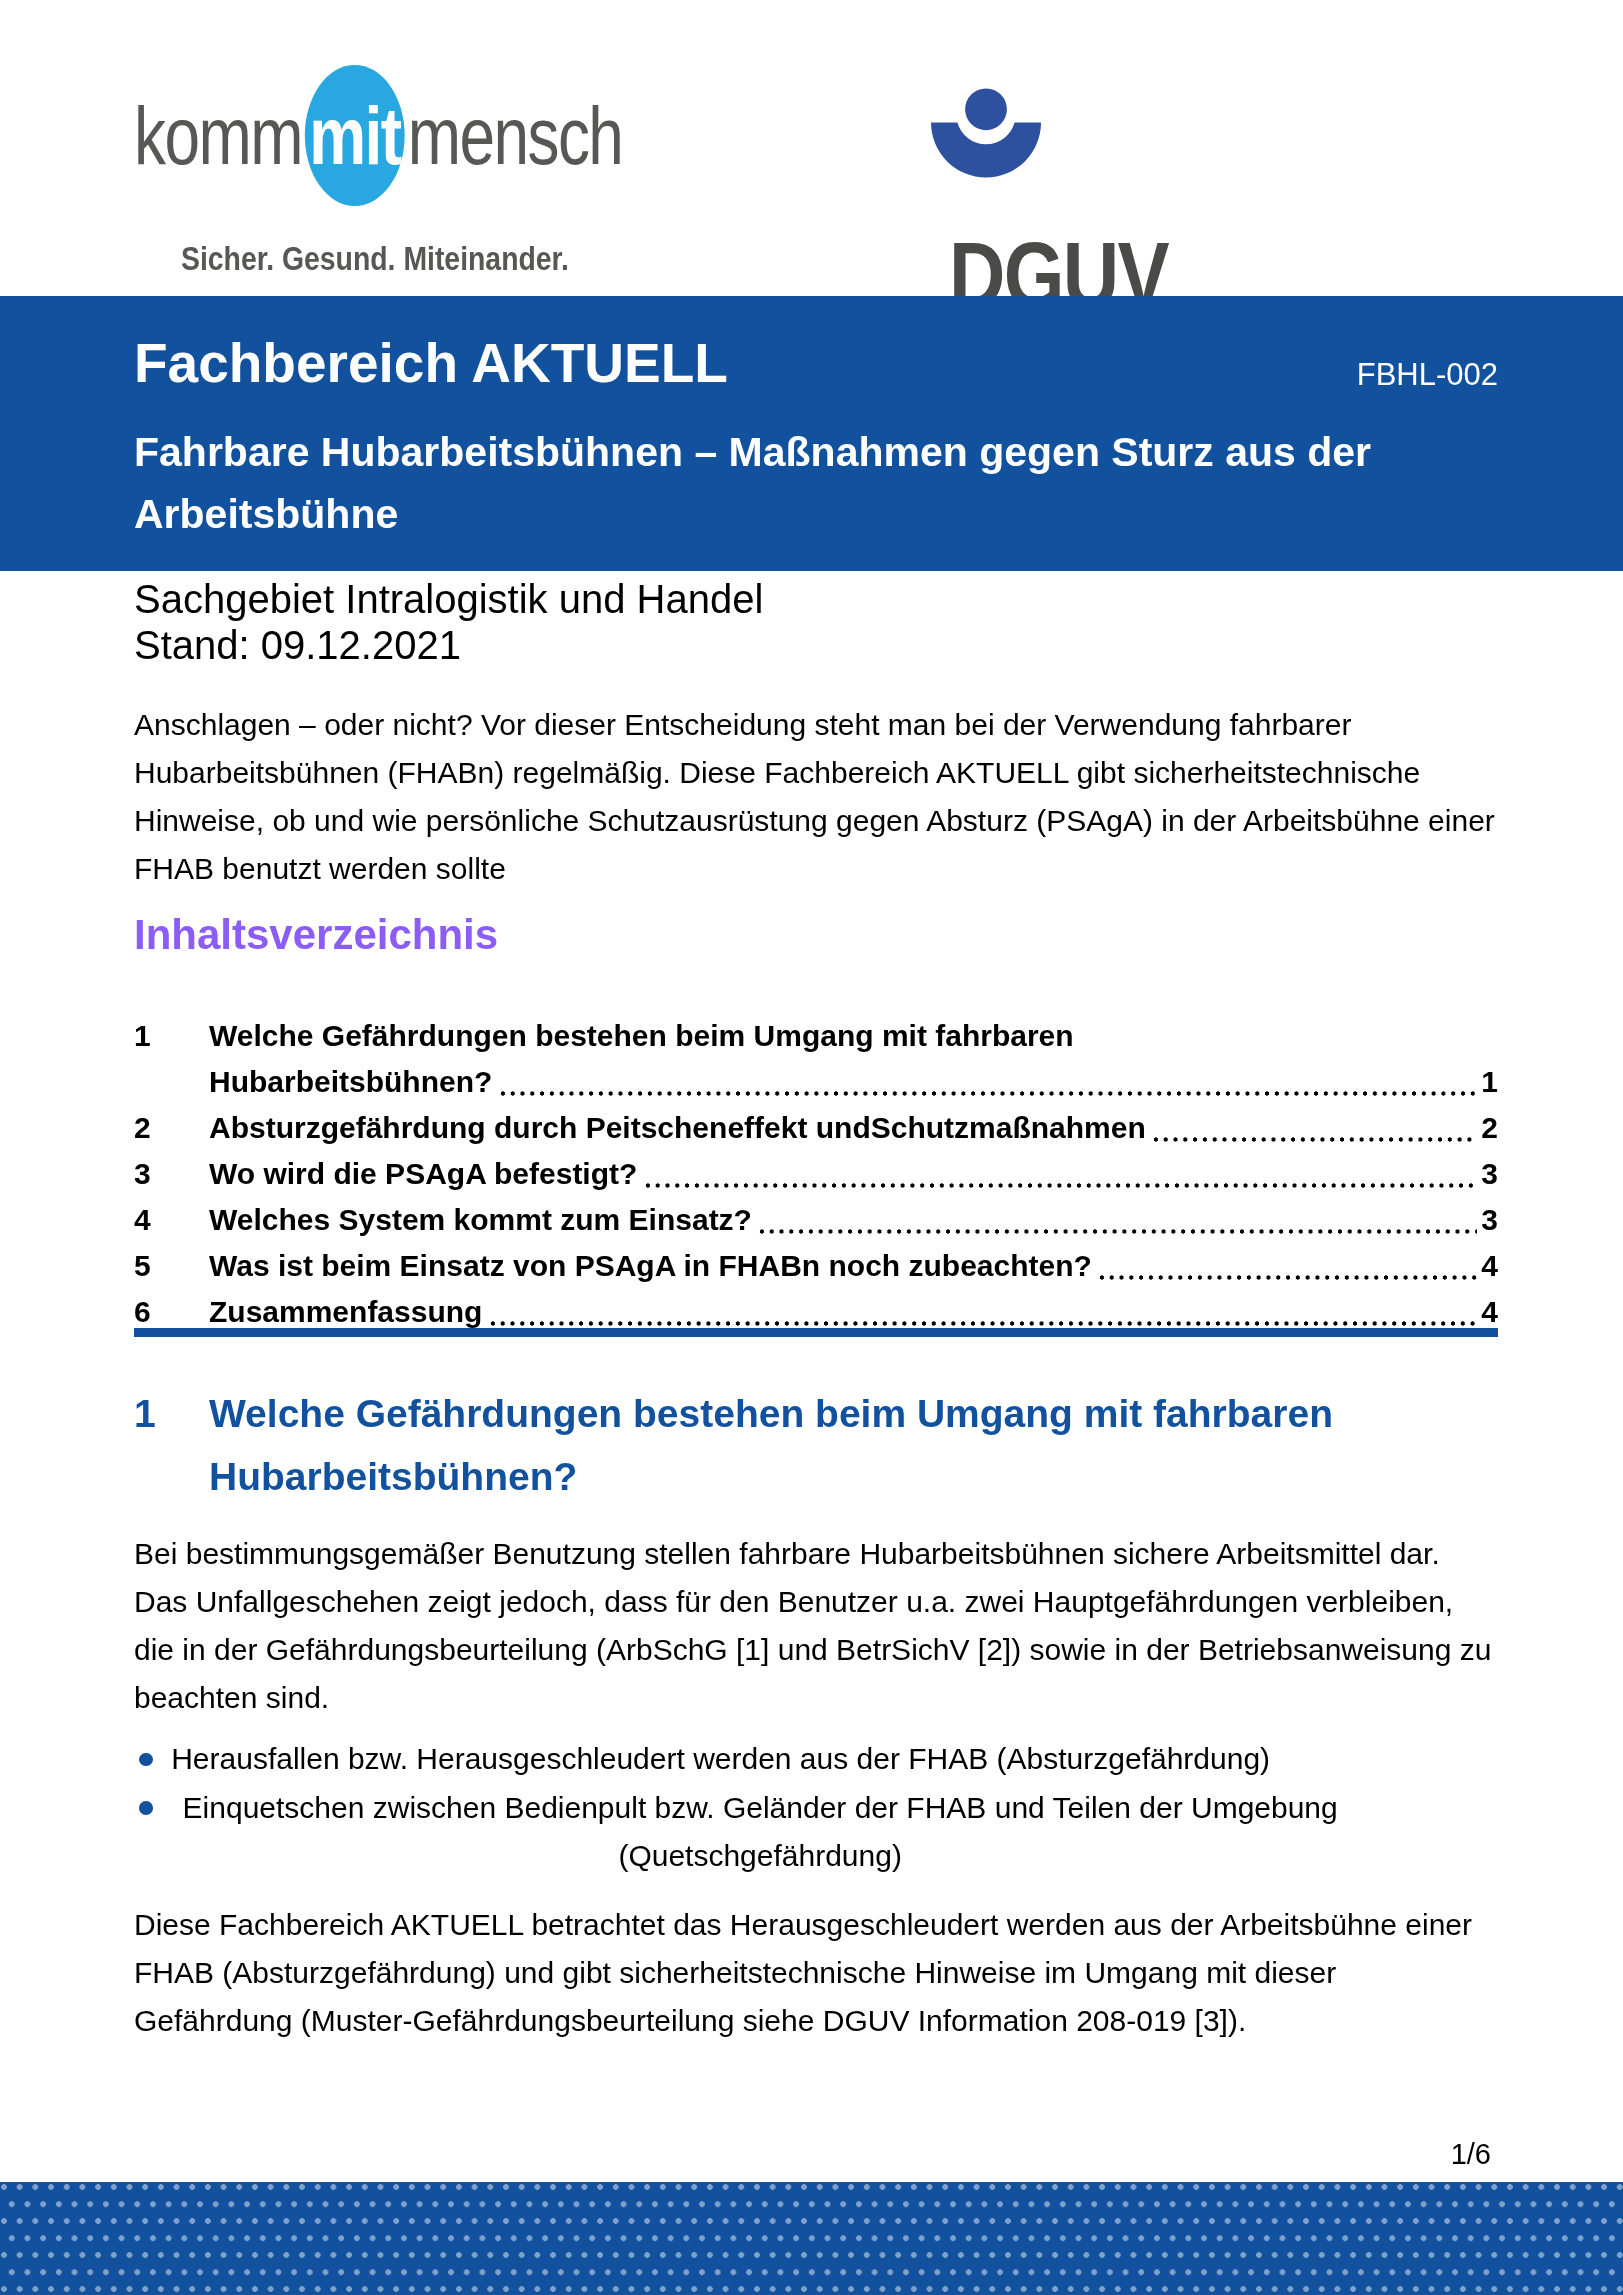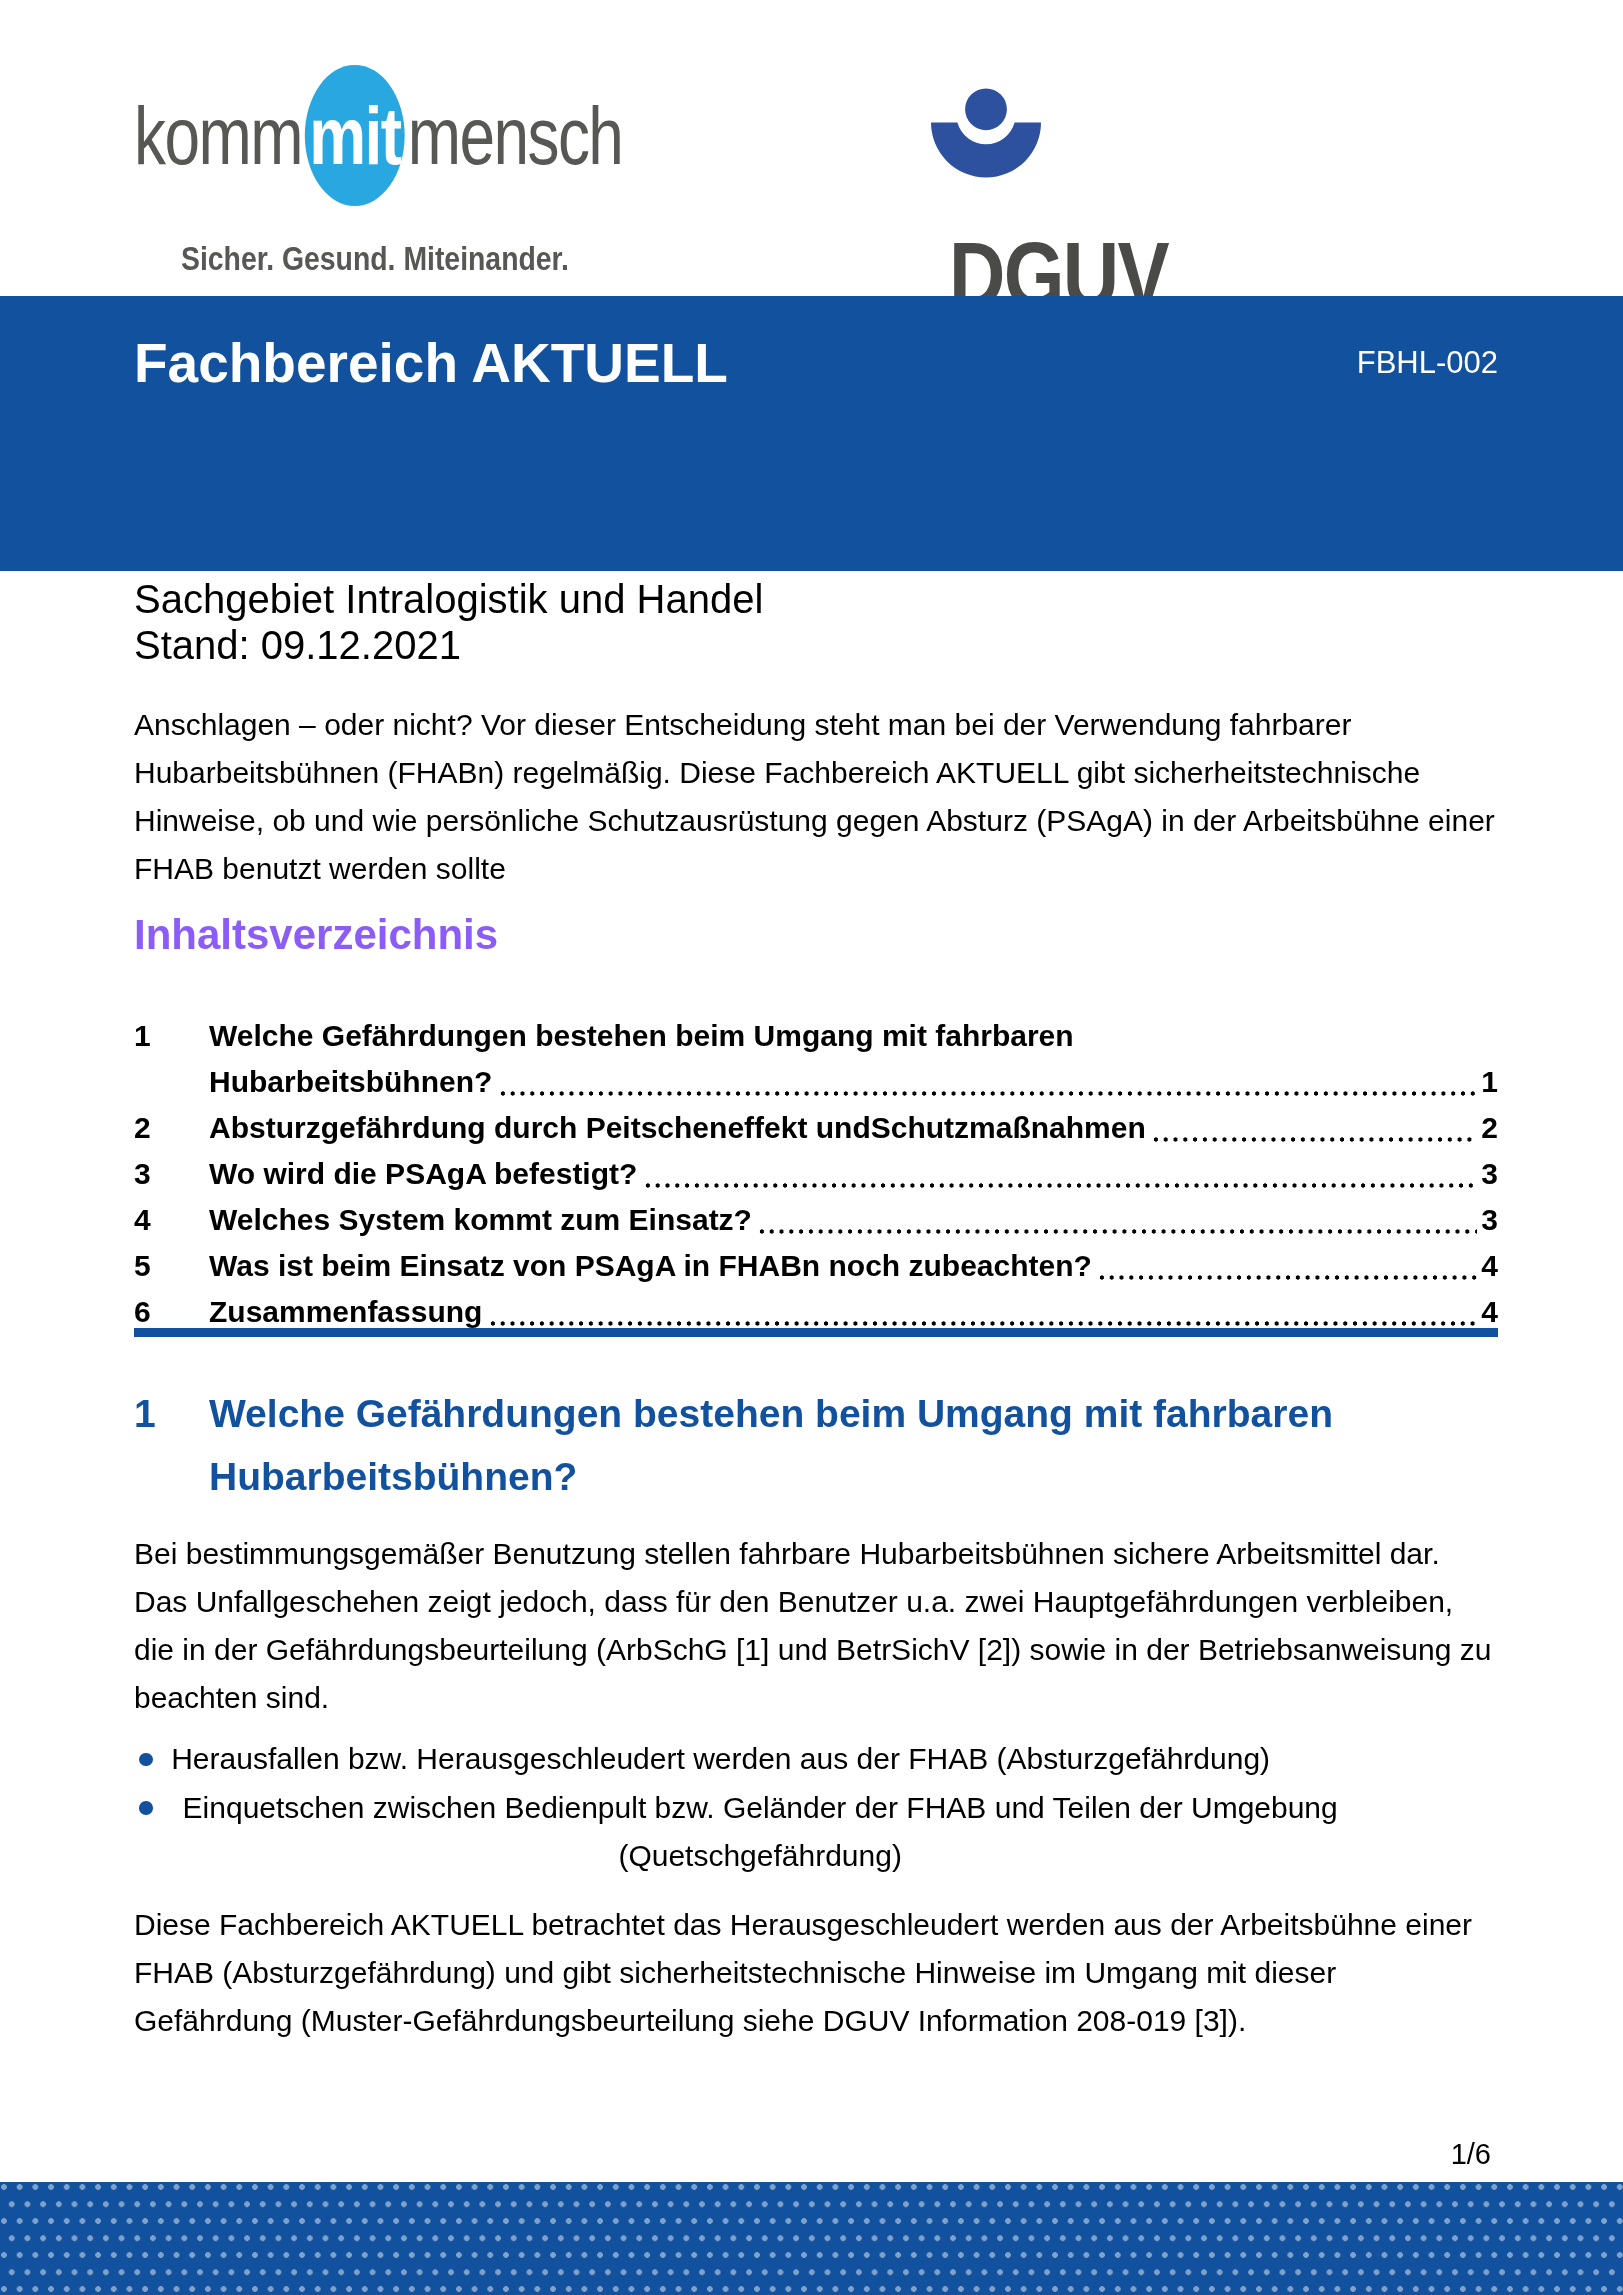--- a/index.html
+++ b/index.html
@@ -25,21 +25,21 @@
                letter-spacing:-2px; transform:scaleX(0.84); transform-origin:left center; }
   .dguv-line1 { margin-top:17px; font-size:31px; font-weight:700; color:#4A4A49;
                 transform:scaleX(0.92); transform-origin:left center; white-space:nowrap; }
   .dguv-sub { font-size:31px; font-weight:700; color:#9D9D9C; line-height:39px;
               transform:scaleX(0.92); transform-origin:left center; white-space:nowrap; }
   .dguv-sub.first { margin-top:9.2px; }
 
   
   .band { position:absolute; left:0; top:296px; width:1623px; height:275px; background:#12519E; color:#fff; }
   .band-inner { padding:37px 125px 0 134px; }
-  .band-row { display:flex; justify-content:space-between; align-items:center; }
+  .band-row { display:flex; justify-content:space-between; align-items:flex-end; }
   .band-title { font-size:55px; font-weight:700; margin:0; line-height:60px; }
   .band-docnum { font-size:31px; font-weight:400; }
   .band-subtitle { margin-top:27.5px; font-size:41px; font-weight:700; line-height:62px; }
 
   
   .content { position:absolute; left:134px; width:1364px; }
   .meta { top:576px; font-size:40px; line-height:46px; }
   .intro { top:701px; font-size:30px; line-height:48px; }
 
   .toc-heading { top:911px; font-size:42px; font-weight:700; color:#8b5cf6; }
@@ -104,20 +104,24 @@
       <div class="dguv-sub">Handel und Warenlogistik</div>
     </div>
   </div>
 
   <div class="band">
     <div class="band-inner">
       <div class="band-row">
         <h1 class="band-title">Fachbereich AKTUELL</h1>
         <span class="band-docnum">FBHL-002</span>
       </div>
+      <div class="band-subtitle">
+        <div>Fahrbare Hubarbeitsbühnen – Maßnahmen gegen Sturz aus der</div>
+        <div>Arbeitsbühne</div>
+      </div>
     </div>
   </div>
 
   <div class="content meta">
     <div>Sachgebiet Intralogistik und Handel</div>
     <div>Stand: 09.12.2021</div>
   </div>
 
   <div class="content intro">Anschlagen – oder nicht? Vor dieser Entscheidung steht man bei der Verwendung fahrbarer Hubarbeitsbühnen (FHABn) regelmäßig. Diese Fachbereich AKTUELL gibt sicherheitstechnische Hinweise, ob und wie persönliche Schutzausrüstung gegen Absturz (PSAgA) in der Arbeitsbühne einer FHAB benutzt werden sollte</div>
 

